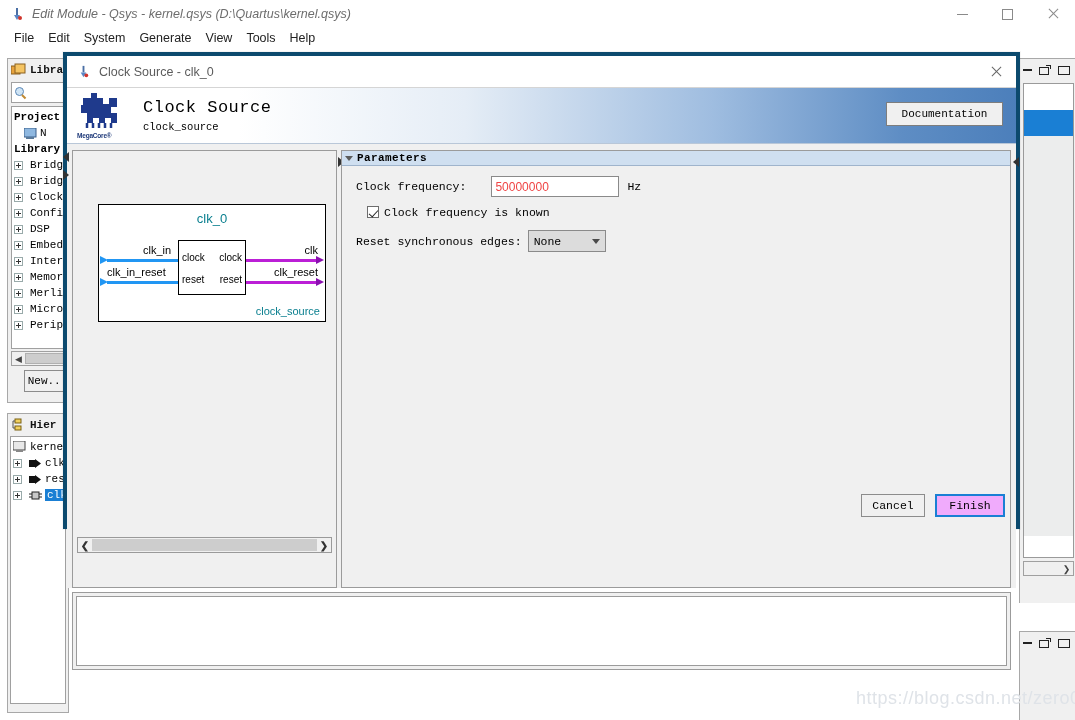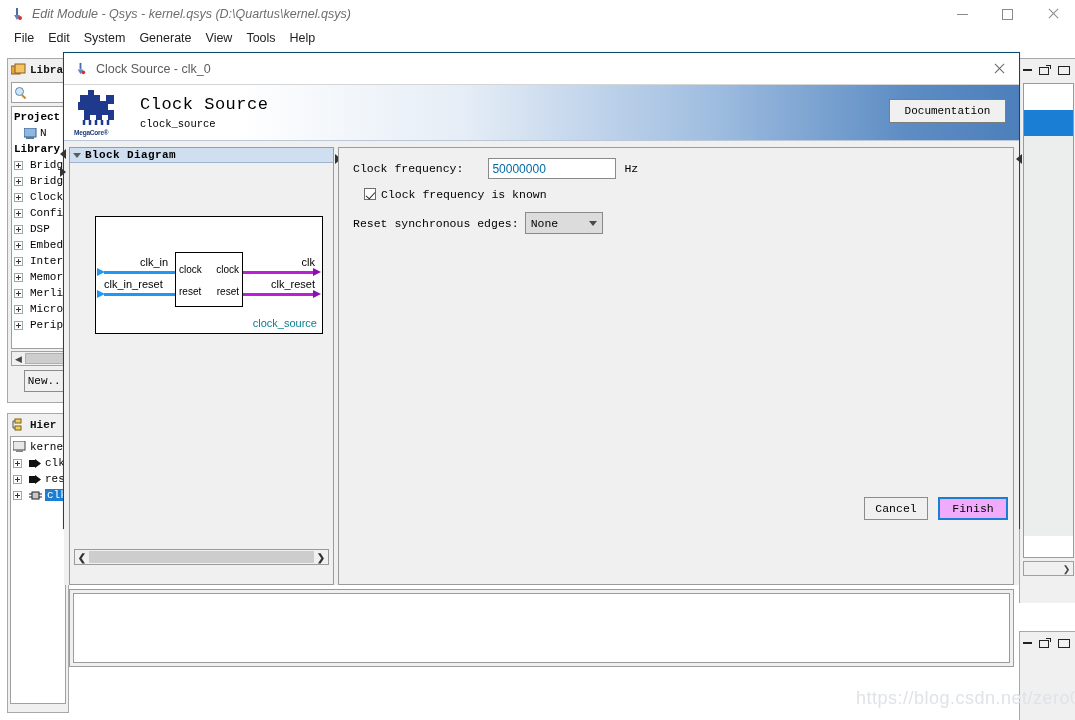--- a/index.html
+++ b/index.html
@@ -134,21 +134,21 @@
 
   .rpanel-bot {
     position:absolute; left:1019px; top:583px; width:56px; height:95px;
     background:#f0f0f0; border-top:1px solid #a8a8a8; border-left:1px solid #a8a8a8;
   }
   .rpb-tools { height:22px; display:flex; align-items:center; padding-left:3px; gap:7px; }
 
   
   .dialog {
     position:absolute; left:63px; top:52px; width:957px; height:477px;
-    background:#f0f0f0; border:1px solid #0c4a6e;
+    background:#f0f0f0; border:4px solid #0c4a6e;
     box-shadow:0 0 0 1px rgba(0,0,0,0.04);
   }
   .dlg-title {
     height:32px; background:#ffffff; display:flex; align-items:center;
     border-bottom:1px solid #d5d5d5;
   }
   .dlg-title-icon { width:15px; height:15px; margin-left:9px; margin-right:8px; position:relative; flex:none; }
   .dlg-title-text { font-size:12.5px; color:#5c5c5c; }
   .dlg-close {
     position:absolute; right:4px; top:4px; width:32px; height:24px;
@@ -235,21 +235,21 @@
   }
   .ph-arrow { width:14px; height:14px; display:flex; align-items:center; justify-content:center; font-size:10px; color:#333; font-weight:bold; }
   .ph-thumb { flex:1; height:12px; background:#cdcdcd; }
 
   
   .params { padding:10px 0 0 14px; }
   .prow { display:flex; align-items:center; margin-bottom:9px; }
   .plabel { font-family:"Liberation Mono", monospace; font-size:11.5px; color:#000; white-space:nowrap; }
   .ptext {
     width:128px; height:21px; background:#fff; border:1px solid #8a8a8a;
-    font-family:"Liberation Sans",sans-serif; font-size:12px; color:#0369a1;
+    font-family:"Liberation Sans",sans-serif; font-size:12px; color:#ef4444;
     padding:8px 3px; display:flex; align-items:center; margin-left:6px;
   }
   .punit { margin-left:8px; font-family:"Liberation Mono", monospace; font-size:11.5px; }
   .pselect {
     width:78px; height:22px; background:#dcdcdc; border:1px solid #8a8a8a;
     display:flex; align-items:center; justify-content:space-between;
     padding:0 5px 0 5px; margin-left:6px;
     font-family:"Liberation Mono", monospace; font-size:11.5px; color:#000;
   }
   .chev { width:0;height:0;border-left:4px solid transparent;border-right:4px solid transparent;border-top:5px solid #4a4a4a; }
@@ -535,29 +535,26 @@
       <div class="banner-titles">
         <div class="banner-h1">Clock Source</div>
         <div class="banner-h2">clock_source</div>
       </div>
       <div class="doc-btn">Documentation</div>
     </div>
 
     <div class="dlg-content">
 
       <div class="pane pane-left">
-        <div class="pane-hdr">
-          <div class="caret-down"></div>
-          <div class="pane-hdr-label">Block Diagram</div>
-        </div>
         <div class="pane-body">
 
 
           <div class="bd-wrap">
             <div class="bd-outer"></div>
+            <div class="bd-title">clk_0</div>
 
             <div class="wire-in" style="left:9px; top:55px; width:71px;">
                 <div class="tip"></div>
               </div>
             <div class="wire-in" style="left:9px; top:77px; width:71px;">
                 <div class="tip"></div>
               </div>
             <div class="sig-label" style="left:9px; top:40px;margin-left:36px;">clk_in</div>
             <div class="sig-label" style="left:9px; top:62px;">clk_in_reset</div>
 
@@ -583,20 +580,24 @@
           <div class="pane-hscroll">
             <div class="ph-arrow">❮</div>
             <div class="ph-thumb"></div>
             <div class="ph-arrow">❯</div>
           </div>
         </div>
         <div class="collapse-arrow ca-r" style="right:-8px; top:6px;"></div>
       </div>
 
       <div class="pane pane-right">
+        <div class="pane-hdr">
+          <div class="caret-down"></div>
+          <div class="pane-hdr-label">Parameters</div>
+        </div>
         <div class="pane-body">
           <div class="params">
 
             <div class="prow">
               <div class="plabel">Clock frequency:</div>
               <div class="ptext" style="margin-left:25px;">50000000</div>
               <div class="punit">Hz</div>
             </div>
 
             <div class="pcheck">

